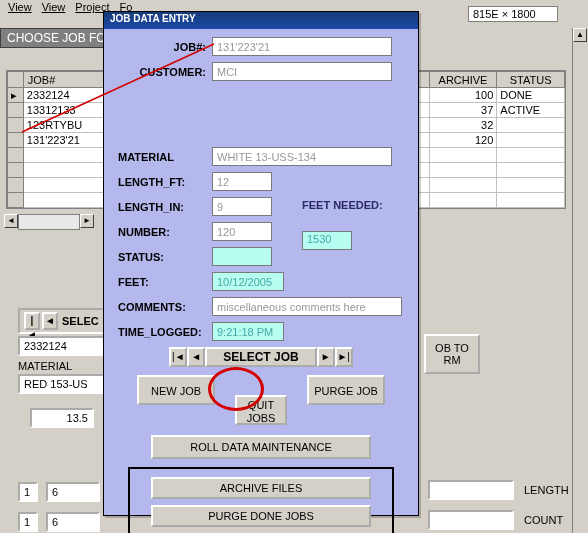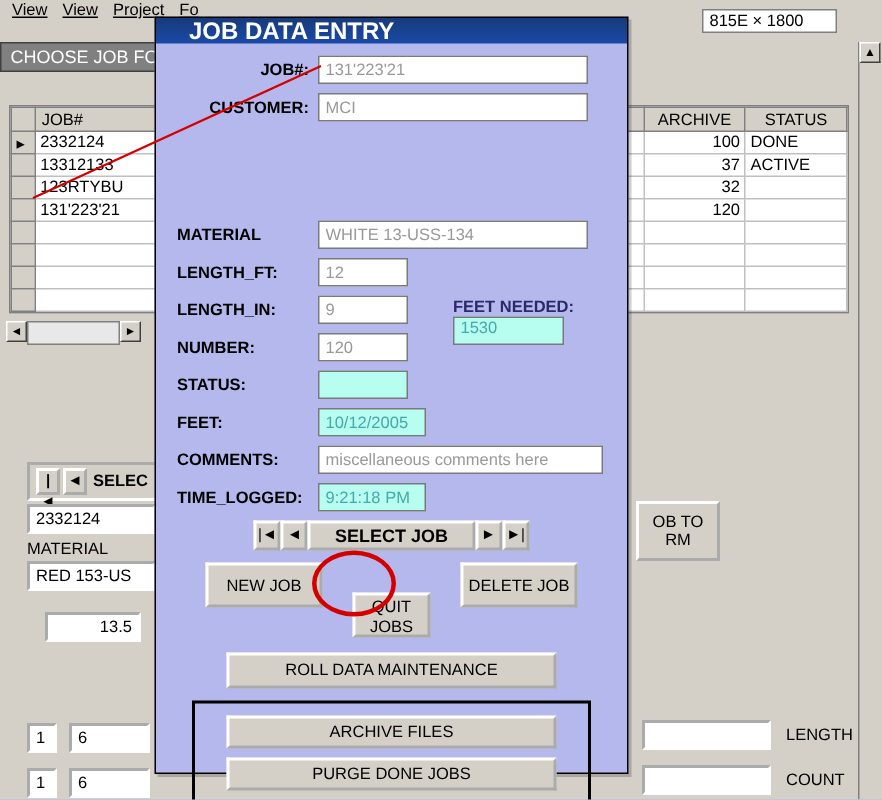--- a/index.html
+++ b/index.html
@@ -19,31 +19,31 @@
   .grid td{border:1px solid #c0c0c0;height:15px;padding:0 3px;}
   .grid .rowhdr{width:14px;background:#d4d0c8;border:1px solid #808080;}
   
   .selectbar{position:absolute;left:18px;top:308px;border:2px inset #fff;background:#d4d0c8;padding:2px 4px;font-size:16px;font-weight:bold;display:flex;align-items:center;gap:2px;}
   .selectbar .nav{width:16px;height:18px;background:#d4d0c8;border:2px outset #fff;font-size:10px;text-align:center;line-height:14px;}
   .bg-in{position:absolute;border:2px inset #fff;background:#fff;padding:2px 4px;height:20px;}
   .bg-lbl{position:absolute;font-size:11px;}
   .bg-btn{position:absolute;border:2px outset #fff;background:#d4d0c8;text-align:center;padding:6px 4px;}
   
   .dialog{position:absolute;left:103px;top:11px;width:316px;height:505px;background:#b5b8ec;border:1px solid #000;box-shadow:2px 2px 0 rgba(0,0,0,.2);}
-  .titlebar{height:17px;background:linear-gradient(#173a7a,#1a4aa8);color:#fff;font-weight:bold;font-size:16px;padding:1px 22px;}
+  .titlebar{height:17px;background:linear-gradient(#173a7a,#1a4aa8);color:#fff;font-weight:bold;font-size:10px;padding:1px 6px;}
   .dlg-body{padding:8px 14px 8px 14px;position:relative;height:calc(100% - 17px);}
   .row{display:flex;align-items:center;margin-bottom:6px;}
   .lab{font-weight:bold;color:#000;width:94px;text-align:right;padding-right:6px;}
   .inp{background:#fff;border:1px solid #7a7a7a;height:19px;padding:1px 4px;color:#999;}
   .inp.w180{width:180px;}
   .inp.w60{width:60px;}
   .inp.cyan{background:#b7fdf0;color:#4aa;}
   .feet{position:absolute;left:198px;top:170px;}
   .feet .lab2{font-weight:bold;color:#2a2a6a;}
-  .feet .val{background:#b7fdf0;border:1px solid #7a7a7a;width:74px;height:19px;padding:1px 4px;color:#4aa;margin-top:0;}
+  .feet .val{background:#b7fdf0;border:1px solid #7a7a7a;width:50px;height:19px;padding:1px 4px;color:#4aa;margin-top:20px;}
   .btn3d{background:#d4d0c8;border:2px outset #fff;text-align:center;font-size:11px;}
   .seljob{display:flex;align-items:center;justify-content:center;gap:0;margin:4px auto 8px;}
   .seljob .nav{width:18px;height:20px;border:2px outset #fff;background:#d4d0c8;font-size:10px;text-align:center;line-height:16px;}
   .seljob .lbl{border:2px outset #fff;background:#d4d0c8;height:20px;line-height:16px;padding:0 16px;font-size:12px;font-weight:bold;}
   .btnrow{display:flex;justify-content:center;gap:20px;margin-bottom:10px;}
   .btnrow .btn3d{width:78px;height:30px;line-height:13px;padding-top:2px;}
   .wide{display:block;margin:0 auto 8px;width:220px;height:24px;line-height:20px;}
   .box{border:2px solid #000;margin:4px 10px 0;padding:8px 10px;}
   .box .btn3d{display:block;width:220px;height:22px;line-height:18px;margin:0 auto 6px;}
   .circle{position:absolute;border:3px solid #d40000;border-radius:50%;pointer-events:none;}
@@ -208,21 +208,21 @@
       <div class="nav">◄</div>
       <div class="lbl">SELECT JOB</div>
       <div class="nav">►</div>
       <div class="nav">►|</div>
     </div>
 
     <div class="btnrow">
       <button class="btn3d">NEW JOB</button>
       <button class="btn3d" style="white-space:pre-line;width:52px;margin-top:20px;">QUIT
 JOBS</button>
-      <button class="btn3d">DELETE JOB</button>
+      <button class="btn3d">PURGE JOB</button>
     </div>
 
     <button class="btn3d wide">ROLL  DATA  MAINTENANCE</button>
 
     <div class="box">
       <button class="btn3d">ARCHIVE FILES</button>
       <button class="btn3d">PURGE DONE JOBS</button>
     </div>
 
     <div class="circle" style="left:104px;top:338px;width:56px;height:44px;"></div>

